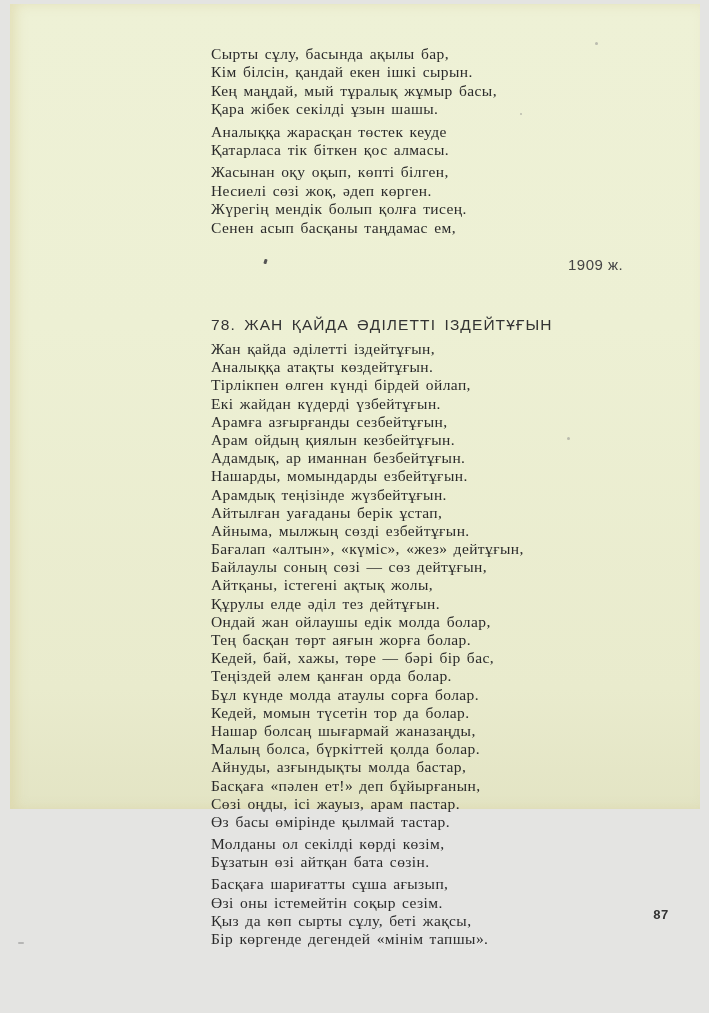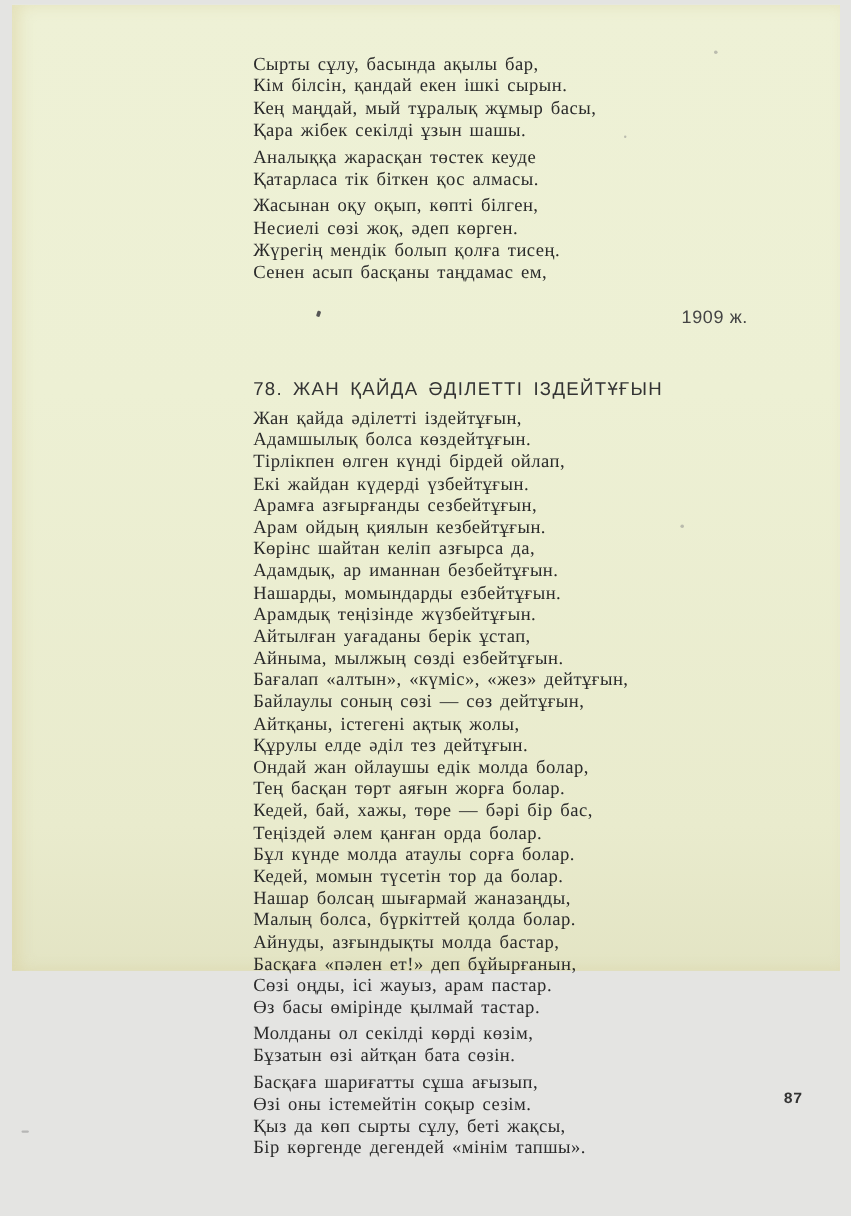--- a/index.html
+++ b/index.html
@@ -116,26 +116,25 @@
     <div class="line">Сенен асып басқаны таңдамас ем,</div>
   </div>
 
   <div class="bullet-mark"></div>
   <div class="year">1909 ж.</div>
 
   <div class="title">78. ЖАН ҚАЙДА ӘДІЛЕТТІ ІЗДЕЙТҰҒЫН</div>
 
   <div class="poem-text block-2">
     <div class="line">Жан қайда әділетті іздейтұғын,</div>
-    <div class="line">Адамшылық болса көздейтұғын.</div>
+    <div class="line">Аналыққа атақты көздейтұғын.</div>
     <div class="line">Тірлікпен өлген күнді бірдей ойлап,</div>
     <div class="line">Екі жайдан күдерді үзбейтұғын.</div>
     <div class="line">Арамға азғырғанды сезбейтұғын,</div>
     <div class="line">Арам ойдың қиялын кезбейтұғын.</div>
-    <div class="line">Көрінс шайтан келіп азғырса да,</div>
     <div class="line">Адамдық, ар иманнан безбейтұғын.</div>
     <div class="line">Нашарды, момындарды езбейтұғын.</div>
     <div class="line">Арамдық теңізінде жүзбейтұғын.</div>
     <div class="line">Айтылған уағаданы берік ұстап,</div>
     <div class="line">Айныма, мылжың сөзді езбейтұғын.</div>
     <div class="line">Бағалап «алтын», «күміс», «жез» дейтұғын,</div>
     <div class="line">Байлаулы соның сөзі — сөз дейтұғын,</div>
     <div class="line">Айтқаны, істегені ақтық жолы,</div>
     <div class="line">Құрулы елде әділ тез дейтұғын.</div>
     <div class="line">Ондай жан ойлаушы едік молда болар,</div>

